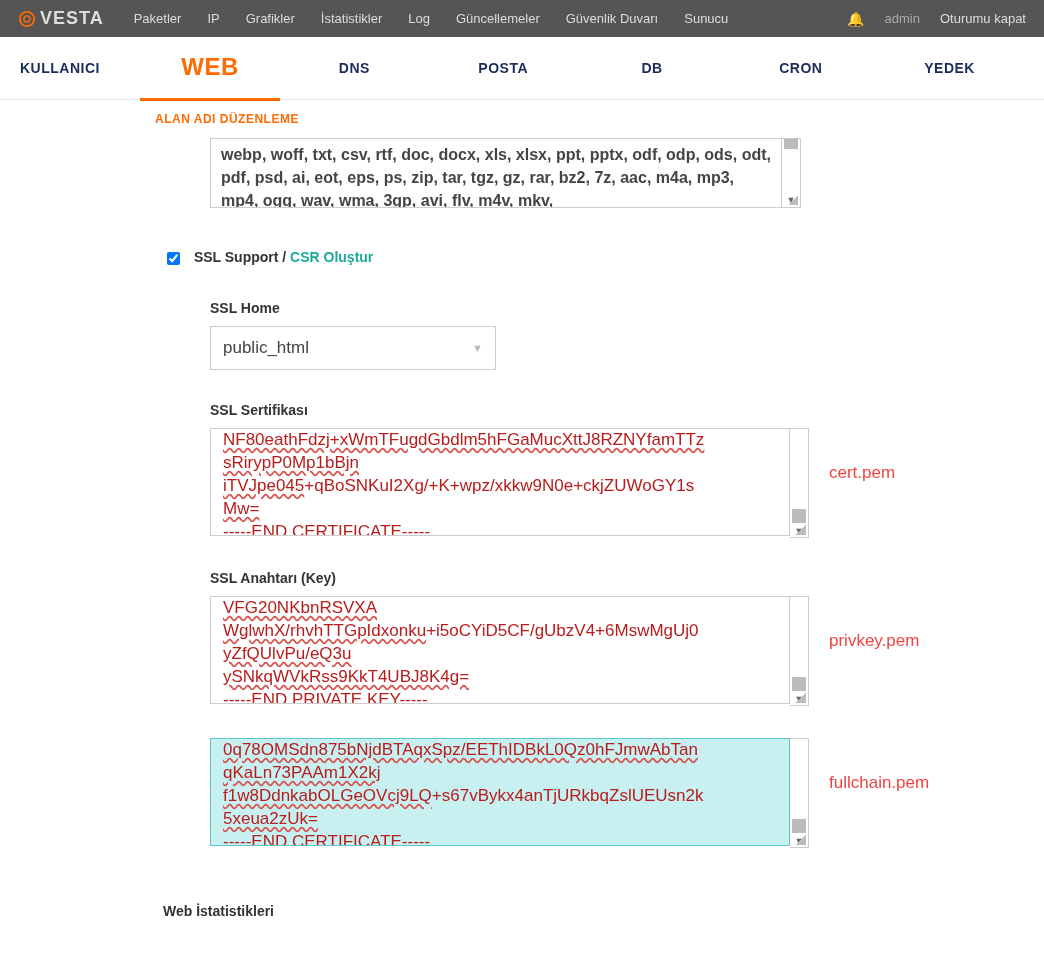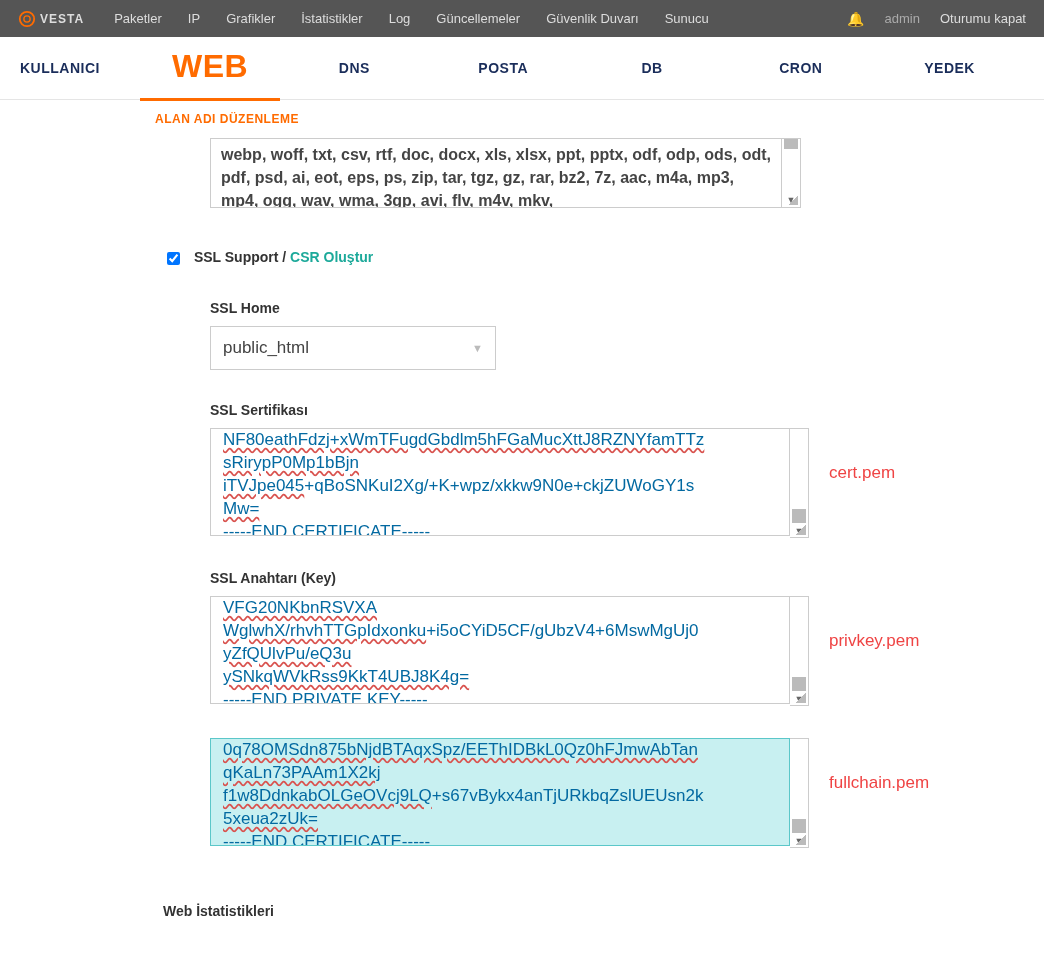--- a/index.html
+++ b/index.html
@@ -1,46 +1,46 @@
 <!DOCTYPE html>
 <html><head>
 <meta charset="utf-8">
 <style>
 body { margin:0; font-family: Arial, Helvetica, sans-serif; font-size:13px; color:#333; background:#fff; }
 .top-bar { background:#555; height:37px; display:flex; align-items:center; padding:0 18px; color:#ddd; font-size:13px; }
 .top-bar .logo-wrap { display:flex; align-items:center; margin-right:15px; }
 .top-bar .logo-wrap svg { margin-right:4px; }
-.top-bar .brand { font-weight:bold; letter-spacing:1px; font-size:12px; }
+.top-bar .brand { font-weight:bold; letter-spacing:1px; font-size:18px; }
 .top-bar .menu { display:flex; gap:26px; margin-left:15px; }
 .top-bar .menu span { cursor:pointer; }
 .top-bar .right { margin-left:auto; display:flex; align-items:center; gap:20px; }
 .top-bar .right .bell { color:#f5a623; font-size:14px; }
 .top-bar .right .admin { color:#aaa; }
 .main-nav { display:flex; border-bottom:1px solid #e5e5e5; height:62px; align-items:center; padding:0 20px; }
 .main-nav .item { flex:1; text-align:center; font-weight:bold; font-size:14px; color:#1a2d5a; cursor:pointer; letter-spacing:0.5px; }
 .main-nav .item.first { flex:0 0 120px; text-align:left; }
-.main-nav .item.active { color:#ff6b00; font-size:32px; font-weight:bold; border-bottom:3px solid #ff6b00; height:62px; display:flex; align-items:center; justify-content:center; flex:0 0 140px; }
+.main-nav .item.active { color:#ff6b00; font-size:24px; font-weight:bold; border-bottom:3px solid #ff6b00; height:62px; display:flex; align-items:center; justify-content:center; flex:0 0 140px; }
 .sub-nav { padding:12px 0 12px 155px; font-size:12px; color:#ff6b00; font-weight:bold; letter-spacing:0.5px; }
 .content { padding:0 0 50px 0; }
 .field-row { margin-left:210px; margin-top:0; }
 .ext-box { display:flex; }
 .textarea-box { width:572px; border:1px solid #ccc; font-family: Arial, sans-serif; font-size:16px; color:#444; padding:4px 10px 0 10px; line-height:1.45; height:70px; overflow:hidden; resize:none; box-sizing:border-box;font-weight:bold; }
 .scroll-col { width:18px; border:1px solid #ccc; border-left:none; display:flex; flex-direction:column; justify-content:space-between; align-items:center; font-size:10px; color:#666; }
 .scroll-col .thumb { background:#bbb; width:14px; height:10px; }
 .scroll-col .arrow { font-size:9px; padding:2px 0; }
 .ssl-support-row { margin-left:163px; margin-top:41px; font-size:14px; color:#333; font-weight:bold; }
 .ssl-support-row input { margin-right:10px; vertical-align:middle; }
 .ssl-support-row .csr { color:#1ca99a; font-weight:bold; }
 .label { font-size:14px; font-weight:bold; color:#333; margin-bottom:10px; }
 .label .opt { font-weight:normal; color:#999; font-size:12px; margin-left:8px; }
 .sel { width:260px; height:42px; border:1px solid #ccc; font-size:17px; color:#444; padding:0 12px; display:flex; align-items:center; justify-content:space-between; background:#fff; cursor:pointer; }
 .sel .arrow { color:#bbb; font-size:11px; }
 .group { margin-left:210px; margin-top:32px; }
 .cert-wrap { display:flex; align-items:flex-start; }
-.cert-box { width:554px; height:102px; border:1px solid #ccc; font-family: Arial, sans-serif; font-size:17px; color:#0369a1; padding:0 12px 4px 12px; line-height:1.35; overflow:hidden; resize:none; box-sizing:content-box; word-break:break-all; }
+.cert-box { width:554px; height:102px; border:1px solid #ccc; font-family: Arial, sans-serif; font-size:17px; color:#b91c1c; padding:0 12px 4px 12px; line-height:1.35; overflow:hidden; resize:none; box-sizing:content-box; word-break:break-all; }
 .cert-box.hl { background:#c8f0f1; border:1px solid #5bc7c9; }
 .red { text-decoration: underline; text-decoration-style: wavy; text-decoration-color: #d9534f; text-underline-offset: 2px; }
 .scroll2 { width:18px; height:108px; display:flex; flex-direction:column; border:1px solid #ccc; border-left:none; }
 .scroll2 .thumb2 { background:#bbb; height:14px; margin:auto 2px 2px 2px; }
 .scroll2 .track { flex:1; }
 .scroll2 .arrow-dn { font-size:9px; text-align:center; padding:1px 0; color:#666; }
 .side-label { color:#ef4444; font-size:17px; margin-left:20px; margin-top:35px; }
 .resize-handle { position:relative; }
 .resize-handle::after { content:""; position:absolute; right:2px; bottom:2px; width:10px; height:10px; background:linear-gradient(135deg, transparent 50%, #bbb 50%); }
 </style>

